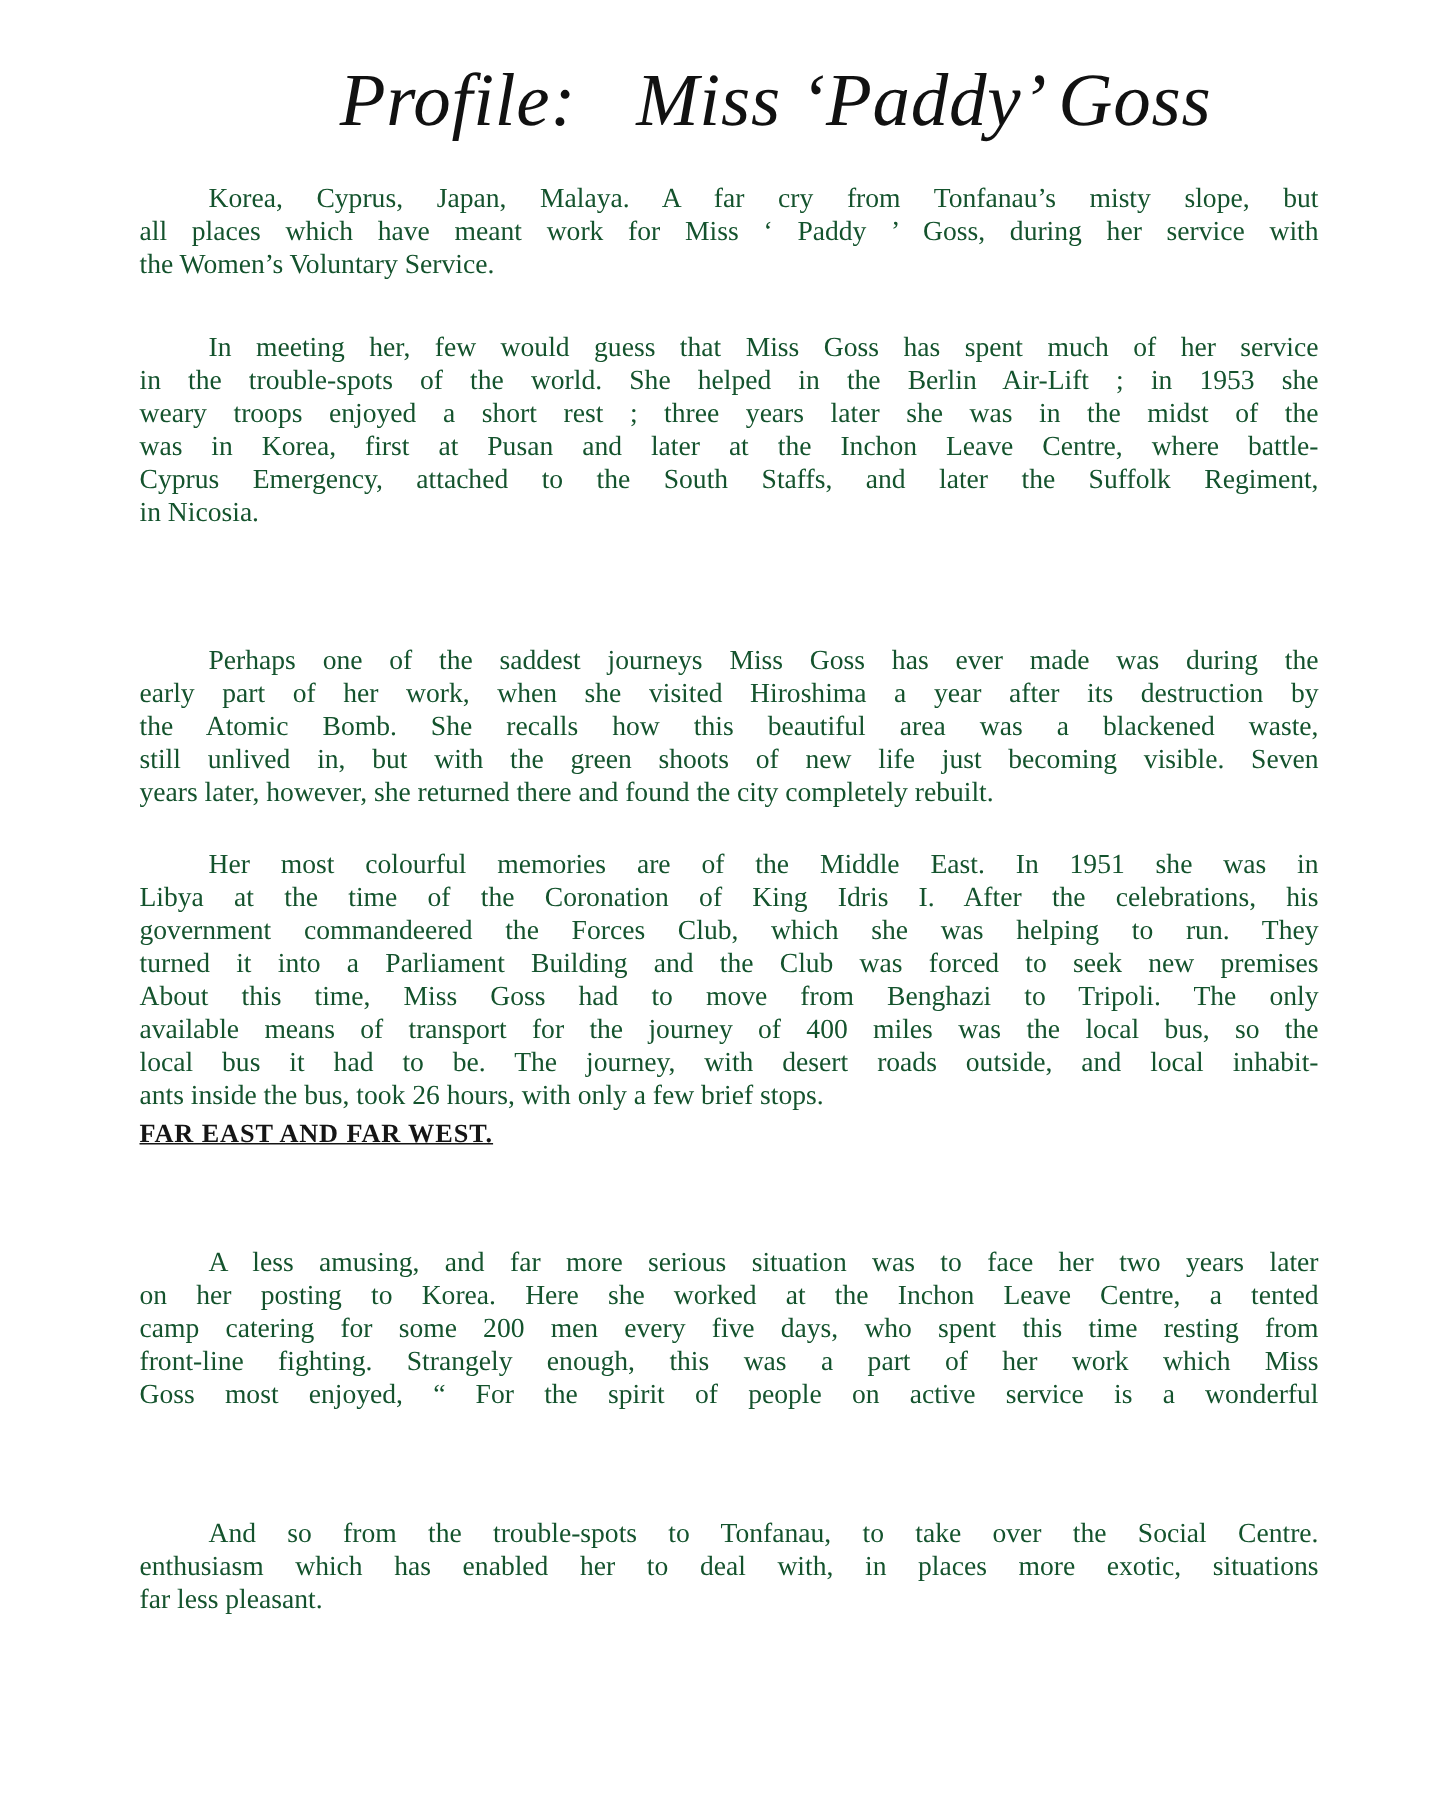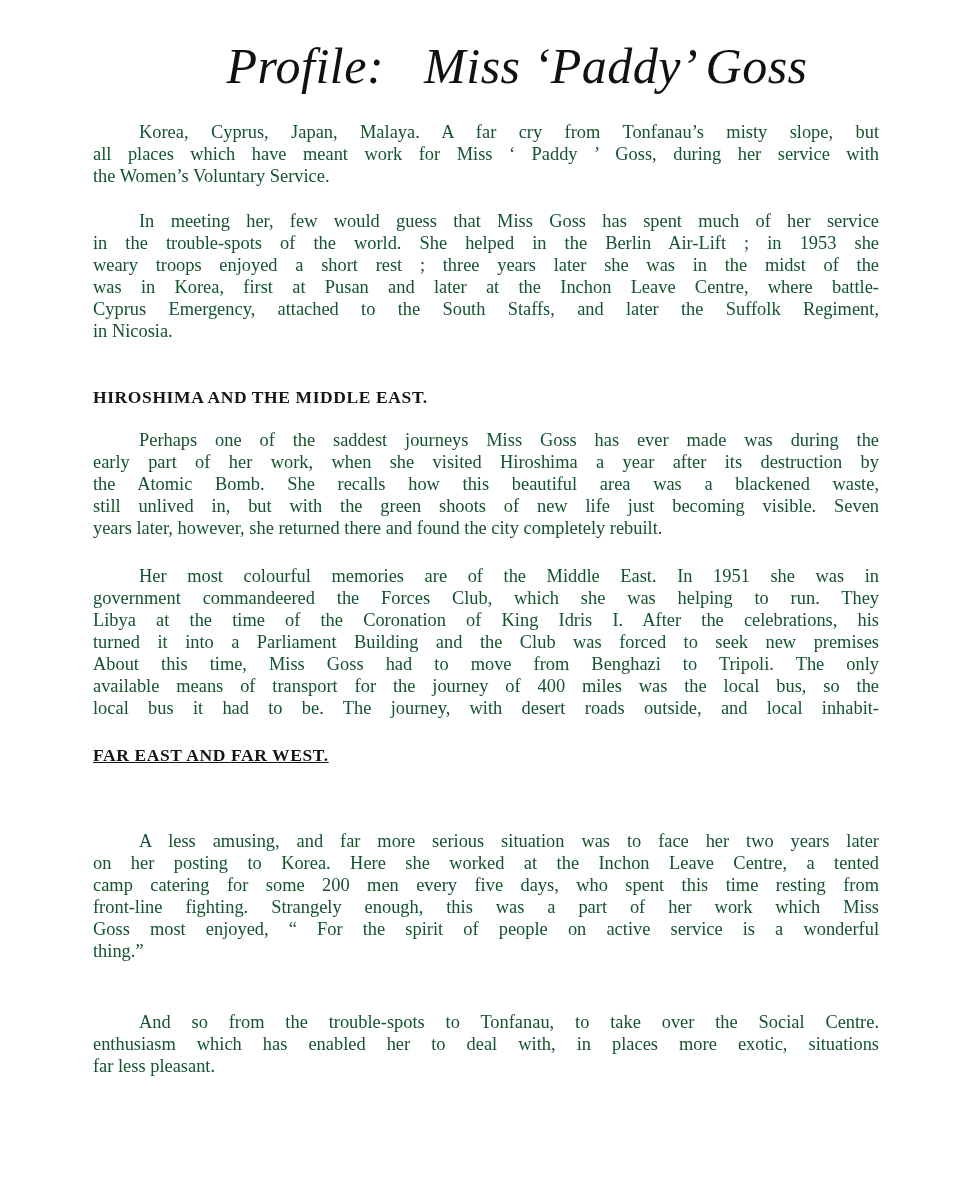--- a/index.html
+++ b/index.html
@@ -69,58 +69,57 @@
   <h1 class="title" style="margin:0;font-weight:normal;padding-left:32px;">
     <span>Profile:</span><span class="gap"></span><span>Miss ‘Paddy’ Goss</span>
   </h1>
 
   <div class="block" style="top:121px;">
     <span class="line first">Korea, Cyprus, Japan, Malaya.  A far cry from Tonfanau’s misty slope, but</span>
     <span class="line">all places which have meant work for Miss ‘ Paddy ’ Goss, during her service with</span>
     <span class="line last">the Women’s Voluntary Service.</span>
   </div>
 
-  <div class="block" style="top:210px;">
+  <div class="block" style="top:220px;">
     <span class="line first">In meeting her, few would guess that Miss Goss has spent much of her service</span>
     <span class="line">in the trouble-spots of the world.   She helped in the Berlin Air-Lift ; in 1953 she</span>
     <span class="line">weary troops enjoyed a short rest ; three years later she was in the midst of the</span>
     <span class="line">was in Korea, first at Pusan and later at the Inchon Leave Centre, where battle-</span>
     <span class="line">Cyprus Emergency, attached to the South Staffs, and later the Suffolk Regiment,</span>
     <span class="line last">in Nicosia.</span>
   </div>
 
-  <div class="heading" style="top:386px;">HIROSHIMA AND THE MIDDLE EAST.</div>
 
   <div class="block" style="top:429px;">
     <span class="line first">Perhaps one of the saddest journeys Miss Goss has ever made was during the</span>
     <span class="line">early part of her work, when she visited Hiroshima a year after its destruction by</span>
     <span class="line">the Atomic Bomb.  She recalls how this beautiful area was a blackened waste,</span>
     <span class="line">still unlived in, but with the green shoots of new life just becoming visible.  Seven</span>
     <span class="line last">years later, however, she returned there and found the city completely rebuilt.</span>
   </div>
 
   <div class="block" style="top:565px;">
     <span class="line first">Her most colourful memories are of the Middle East.  In 1951 she was in</span>
+    <span class="line">Libya at the time of the Coronation of King Idris I.   After the celebrations, his</span>
     <span class="line">government commandeered the Forces Club, which she was helping to run.  They</span>
-    <span class="line">Libya at the time of the Coronation of King Idris I.   After the celebrations, his</span>
     <span class="line">turned it into a Parliament Building and the Club was forced to seek new premises</span>
     <span class="line">About this time, Miss Goss had to move from Benghazi to Tripoli.  The only</span>
     <span class="line">available means of transport for the journey of 400 miles was the local bus, so the</span>
     <span class="line">local bus it had to be.   The journey, with desert roads outside, and local inhabit-</span>
+    <span class="line last">ants inside the bus, took 26 hours, with only a few brief stops.</span>
   </div>
 
   <div class="heading" style="top:744px;text-decoration:underline;">FAR EAST AND FAR WEST.</div>
 
   <div class="block" style="top:830px;">
     <span class="line first">A less amusing, and far more serious situation was to face her two years later</span>
     <span class="line">on her posting to Korea.   Here she worked at the Inchon Leave Centre, a tented</span>
     <span class="line">camp catering for some 200 men every five days, who spent this time resting from</span>
     <span class="line">front-line fighting.  Strangely enough, this was a part of her work which Miss</span>
     <span class="line">Goss most enjoyed, “ For the spirit of people on active service is a wonderful</span>
-    <span class="line last">thing.”</span>
   </div>
 
   <div class="block" style="top:1011px;">
     <span class="line first">And so from the trouble-spots to Tonfanau, to take over the Social Centre.</span>
     <span class="line">enthusiasm which has enabled her to deal with, in places more exotic, situations</span>
     <span class="line last">far less pleasant.</span>
   </div>
 
 </div>
 

